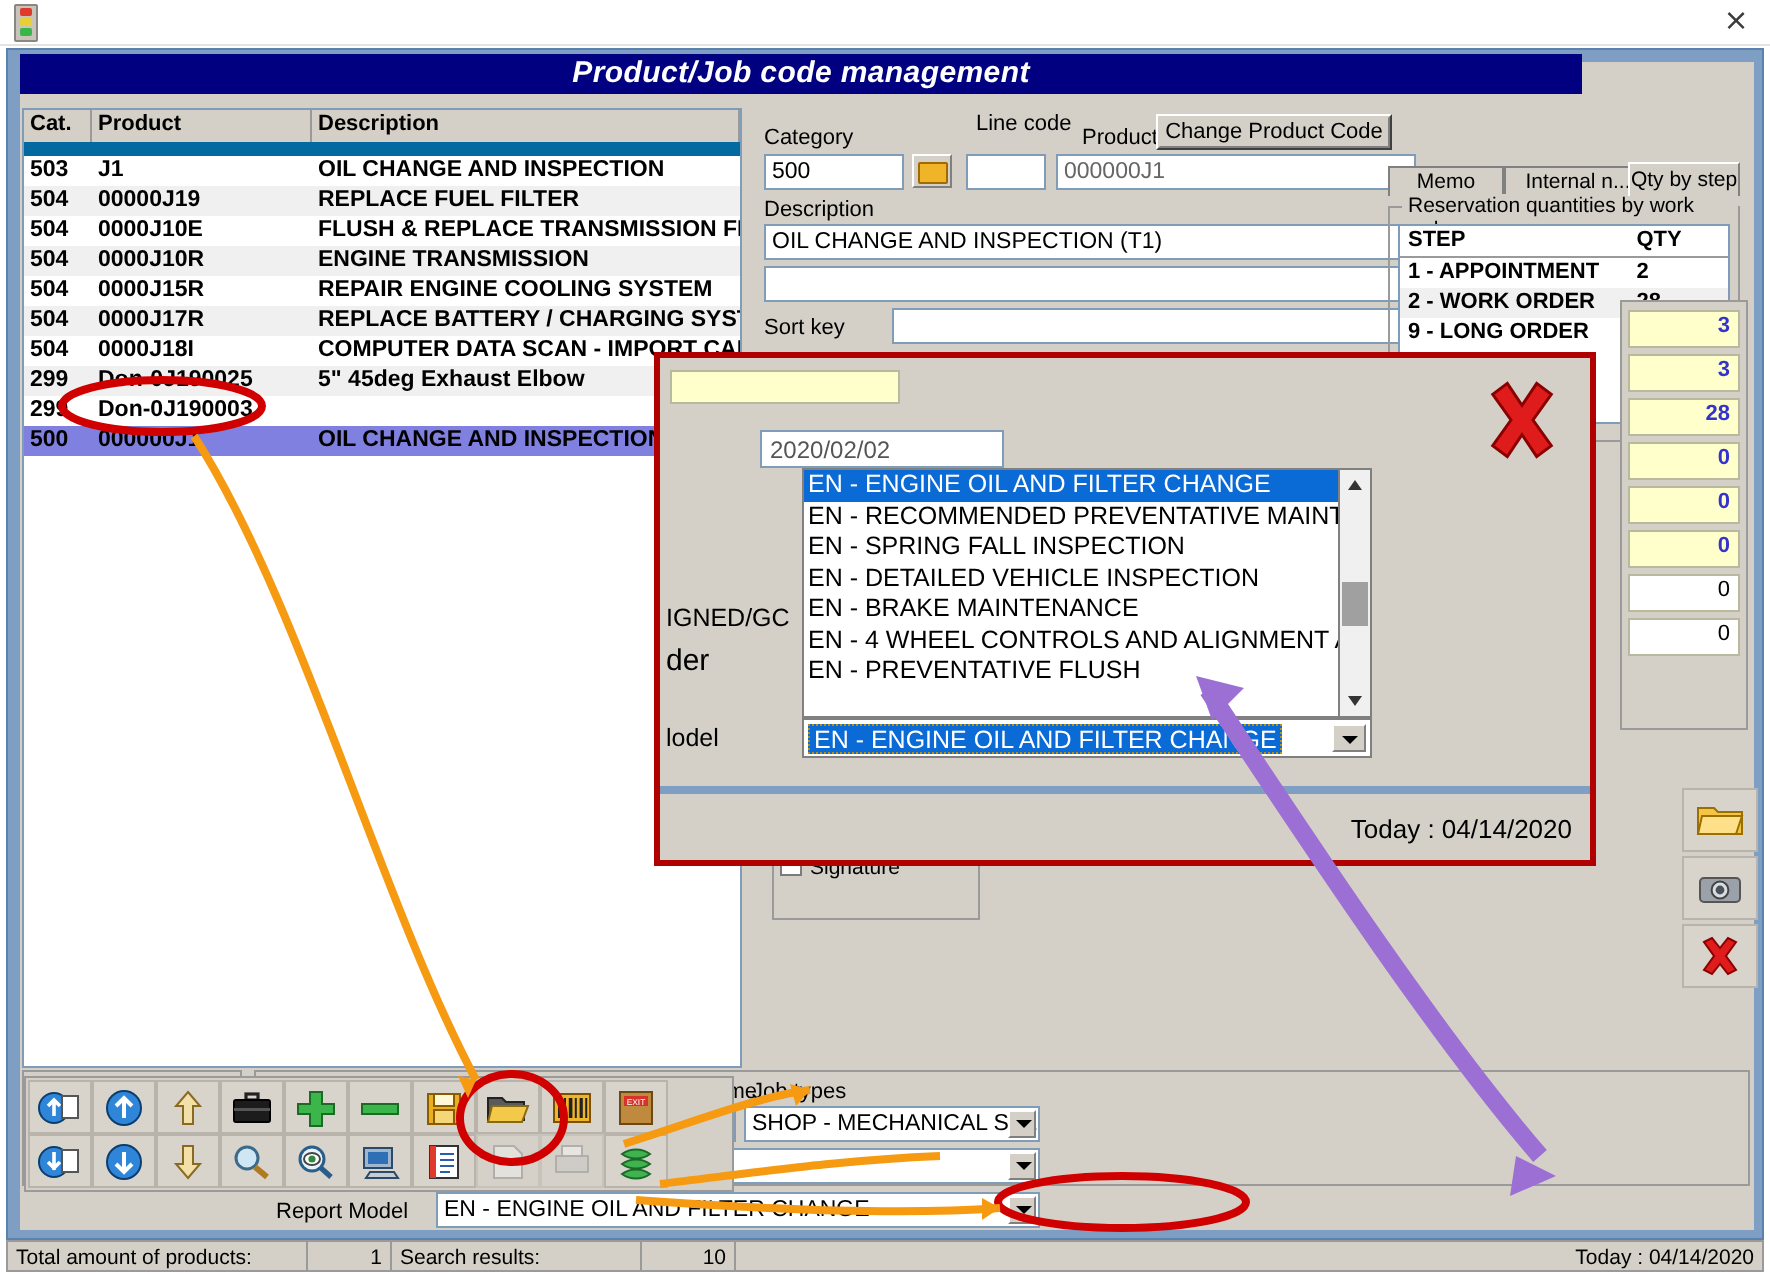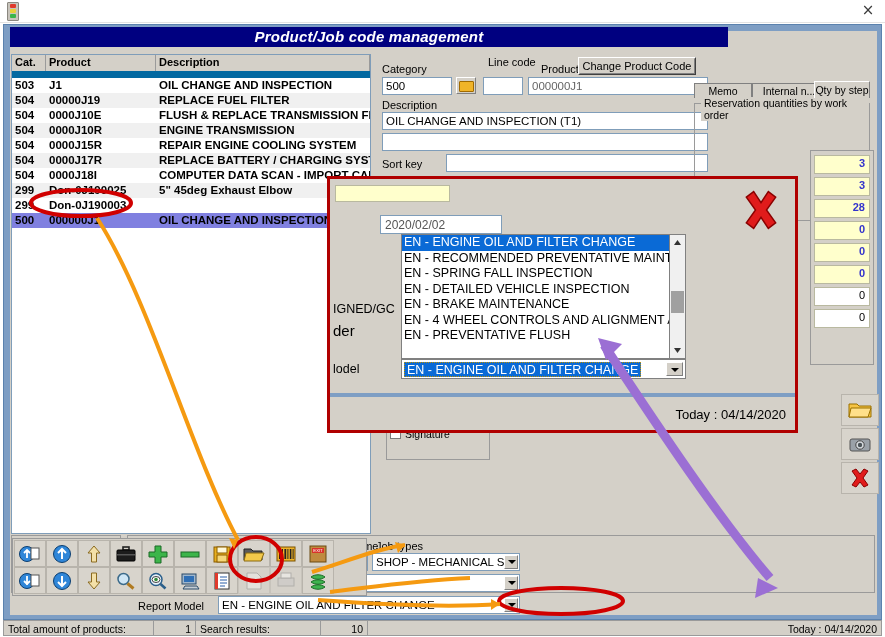--- a/index.html
+++ b/index.html
@@ -21,21 +21,21 @@
   .winchrome .trafficicon i.g{background:#3ab54a;}
   .winclose{position:absolute;right:8px;top:1px;width:18px;height:18px;line-height:18px;text-align:center;
             font-size:15px;color:#3c3c3c;cursor:pointer;font-family:"DejaVu Sans",sans-serif;}
 
   
   .mdiframe{position:absolute;left:3px;top:24px;width:879px;height:596px;background:#7e9ec4;
             border:1px solid #5b82ae;box-sizing:border-box;}
   .mdiinner{position:absolute;left:6px;top:6px;width:867px;height:584px;background:#d4d0c8;}
 
   
-  .titlebanner{position:absolute;left:10px;top:27px;width:718px;height:20px;background:#000080;
+  .titlebanner{position:absolute;left:10px;top:27px;width:781px;height:20px;background:#000080;
                color:#fff;font-weight:bold;font-style:italic;font-size:15px;text-align:center;line-height:20px;
                font-family:"Liberation Sans",sans-serif;letter-spacing:.2px;}
 
   
   .listbox{position:absolute;left:11px;top:54px;width:360px;height:480px;background:#fff;
            border:1px solid #7f9db9;box-sizing:border-box;overflow:hidden;}
   .lhead{display:flex;height:16px;background:#d4d0c8;border-bottom:7px solid #0369a1;font-weight:bold;font-size:11px;}
   .lhead div{padding:1px 3px;box-sizing:border-box;border-right:1px solid #9a9a9a;overflow:hidden;white-space:nowrap;}
   .c-cat{width:34px;}
   .c-prod{width:110px;}
@@ -256,20 +256,40 @@
     <div class="fld-in" style="left:68px;top:100px;width:262px;height:18px;"></div>
 
     <div class="tabstrip">
       <div class="tab" style="left:0px;width:58px;">Memo</div>
       <div class="tab" style="left:58px;width:74px;">Internal n...</div>
       <div class="tab active" style="left:120px;width:56px;">Qty by step</div>
     </div>
 
     <div class="grpbox" style="left:316px;top:49px;width:176px;height:118px;">
       <div class="gtitle">Reservation quantities by work order</div>
+      <div class="qtygrid" style="left:4px;top:8px;width:166px;height:100px;">
+        <div class="qhead">
+          <div class="q-step">STEP</div>
+          <div class="q-qty">QTY</div>
+        </div>
+        <div id="qty-rows">
+            <div class="qrow">
+              <div class="q-step">1 - APPOINTMENT</div>
+              <div class="q-qty">2</div>
+            </div>
+            <div class="qrow alt">
+              <div class="q-step">2 - WORK ORDER</div>
+              <div class="q-qty">28</div>
+            </div>
+            <div class="qrow">
+              <div class="q-step">9 - LONG ORDER</div>
+              <div class="q-qty">1</div>
+            </div>
+          </div>
+      </div>
     </div>
 
     <div class="chkgrp">
       <div id="chk-rows">
           <div class="chkrow"><span class="chkbox"></span><span>Consignment</span></div>
           <div class="chkrow"><span class="chkbox"></span><span>Parts memory</span></div>
           <div class="chkrow"><span class="chkbox"></span><span>Keep price</span></div>
           <div class="chkrow"><span class="chkbox"></span><span>Old Core part</span></div>
           <div class="chkrow"><span class="chkbox"></span><span>Can be linked</span></div>
           <div class="chkrow"><span class="chkbox"></span><span>Signature</span></div>

